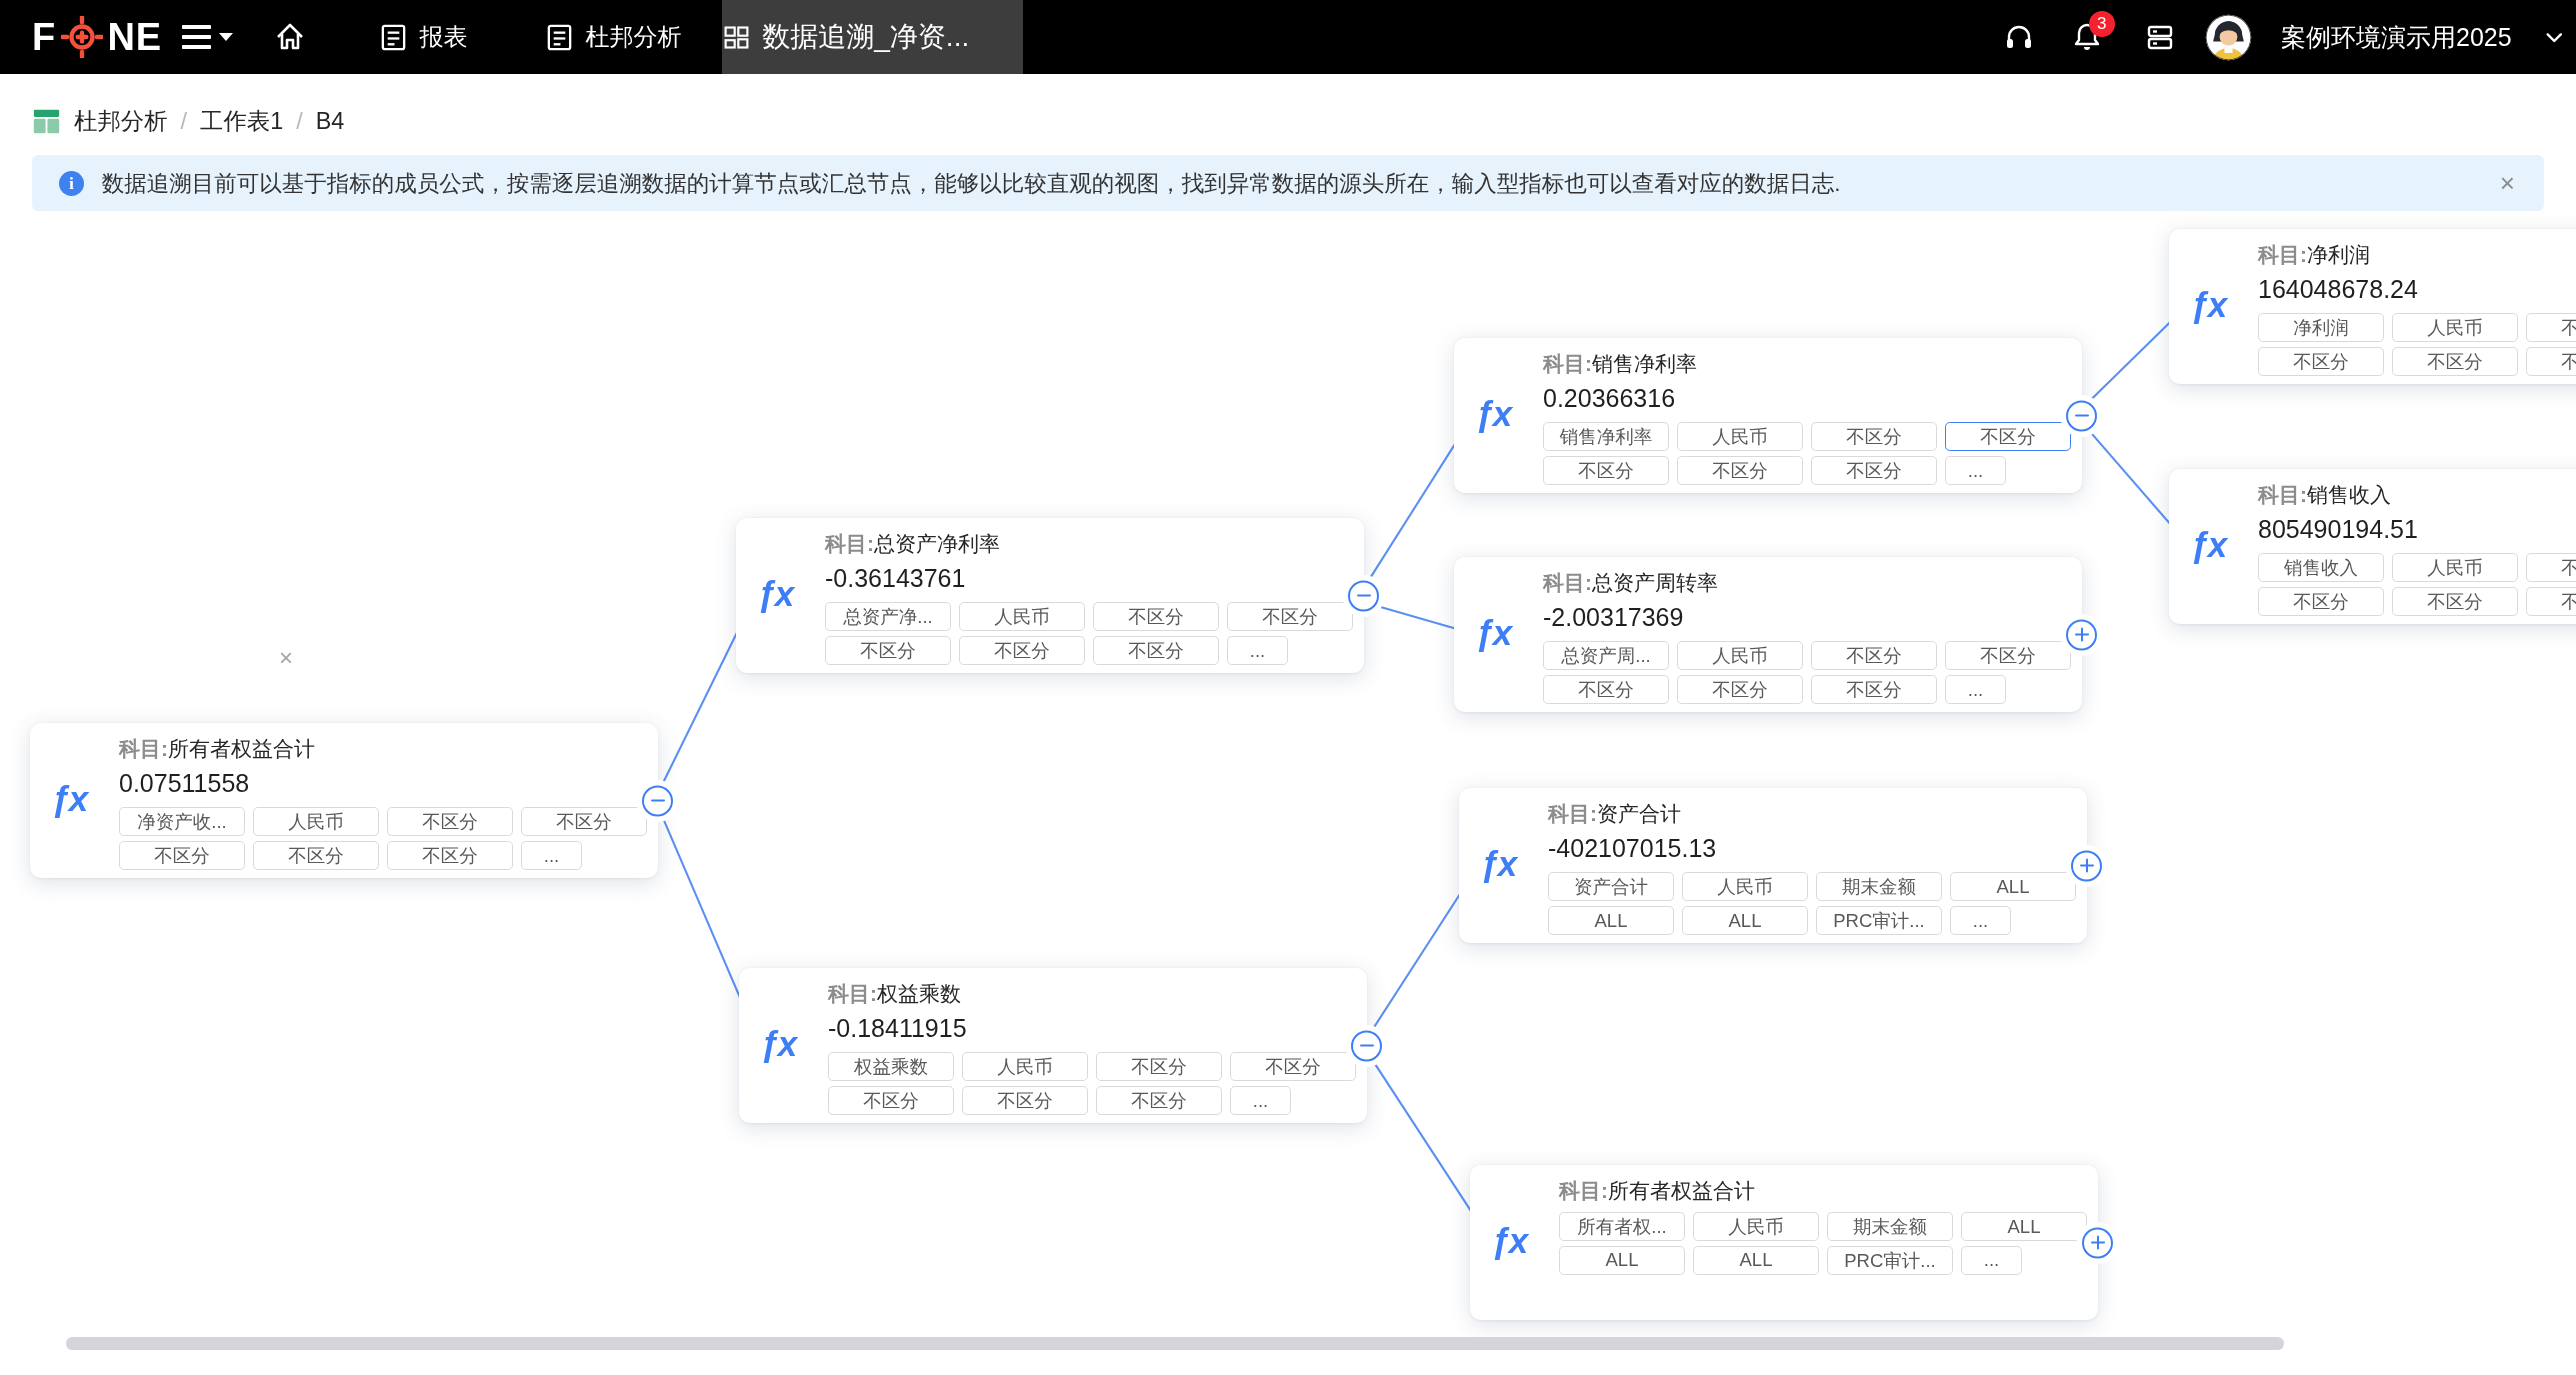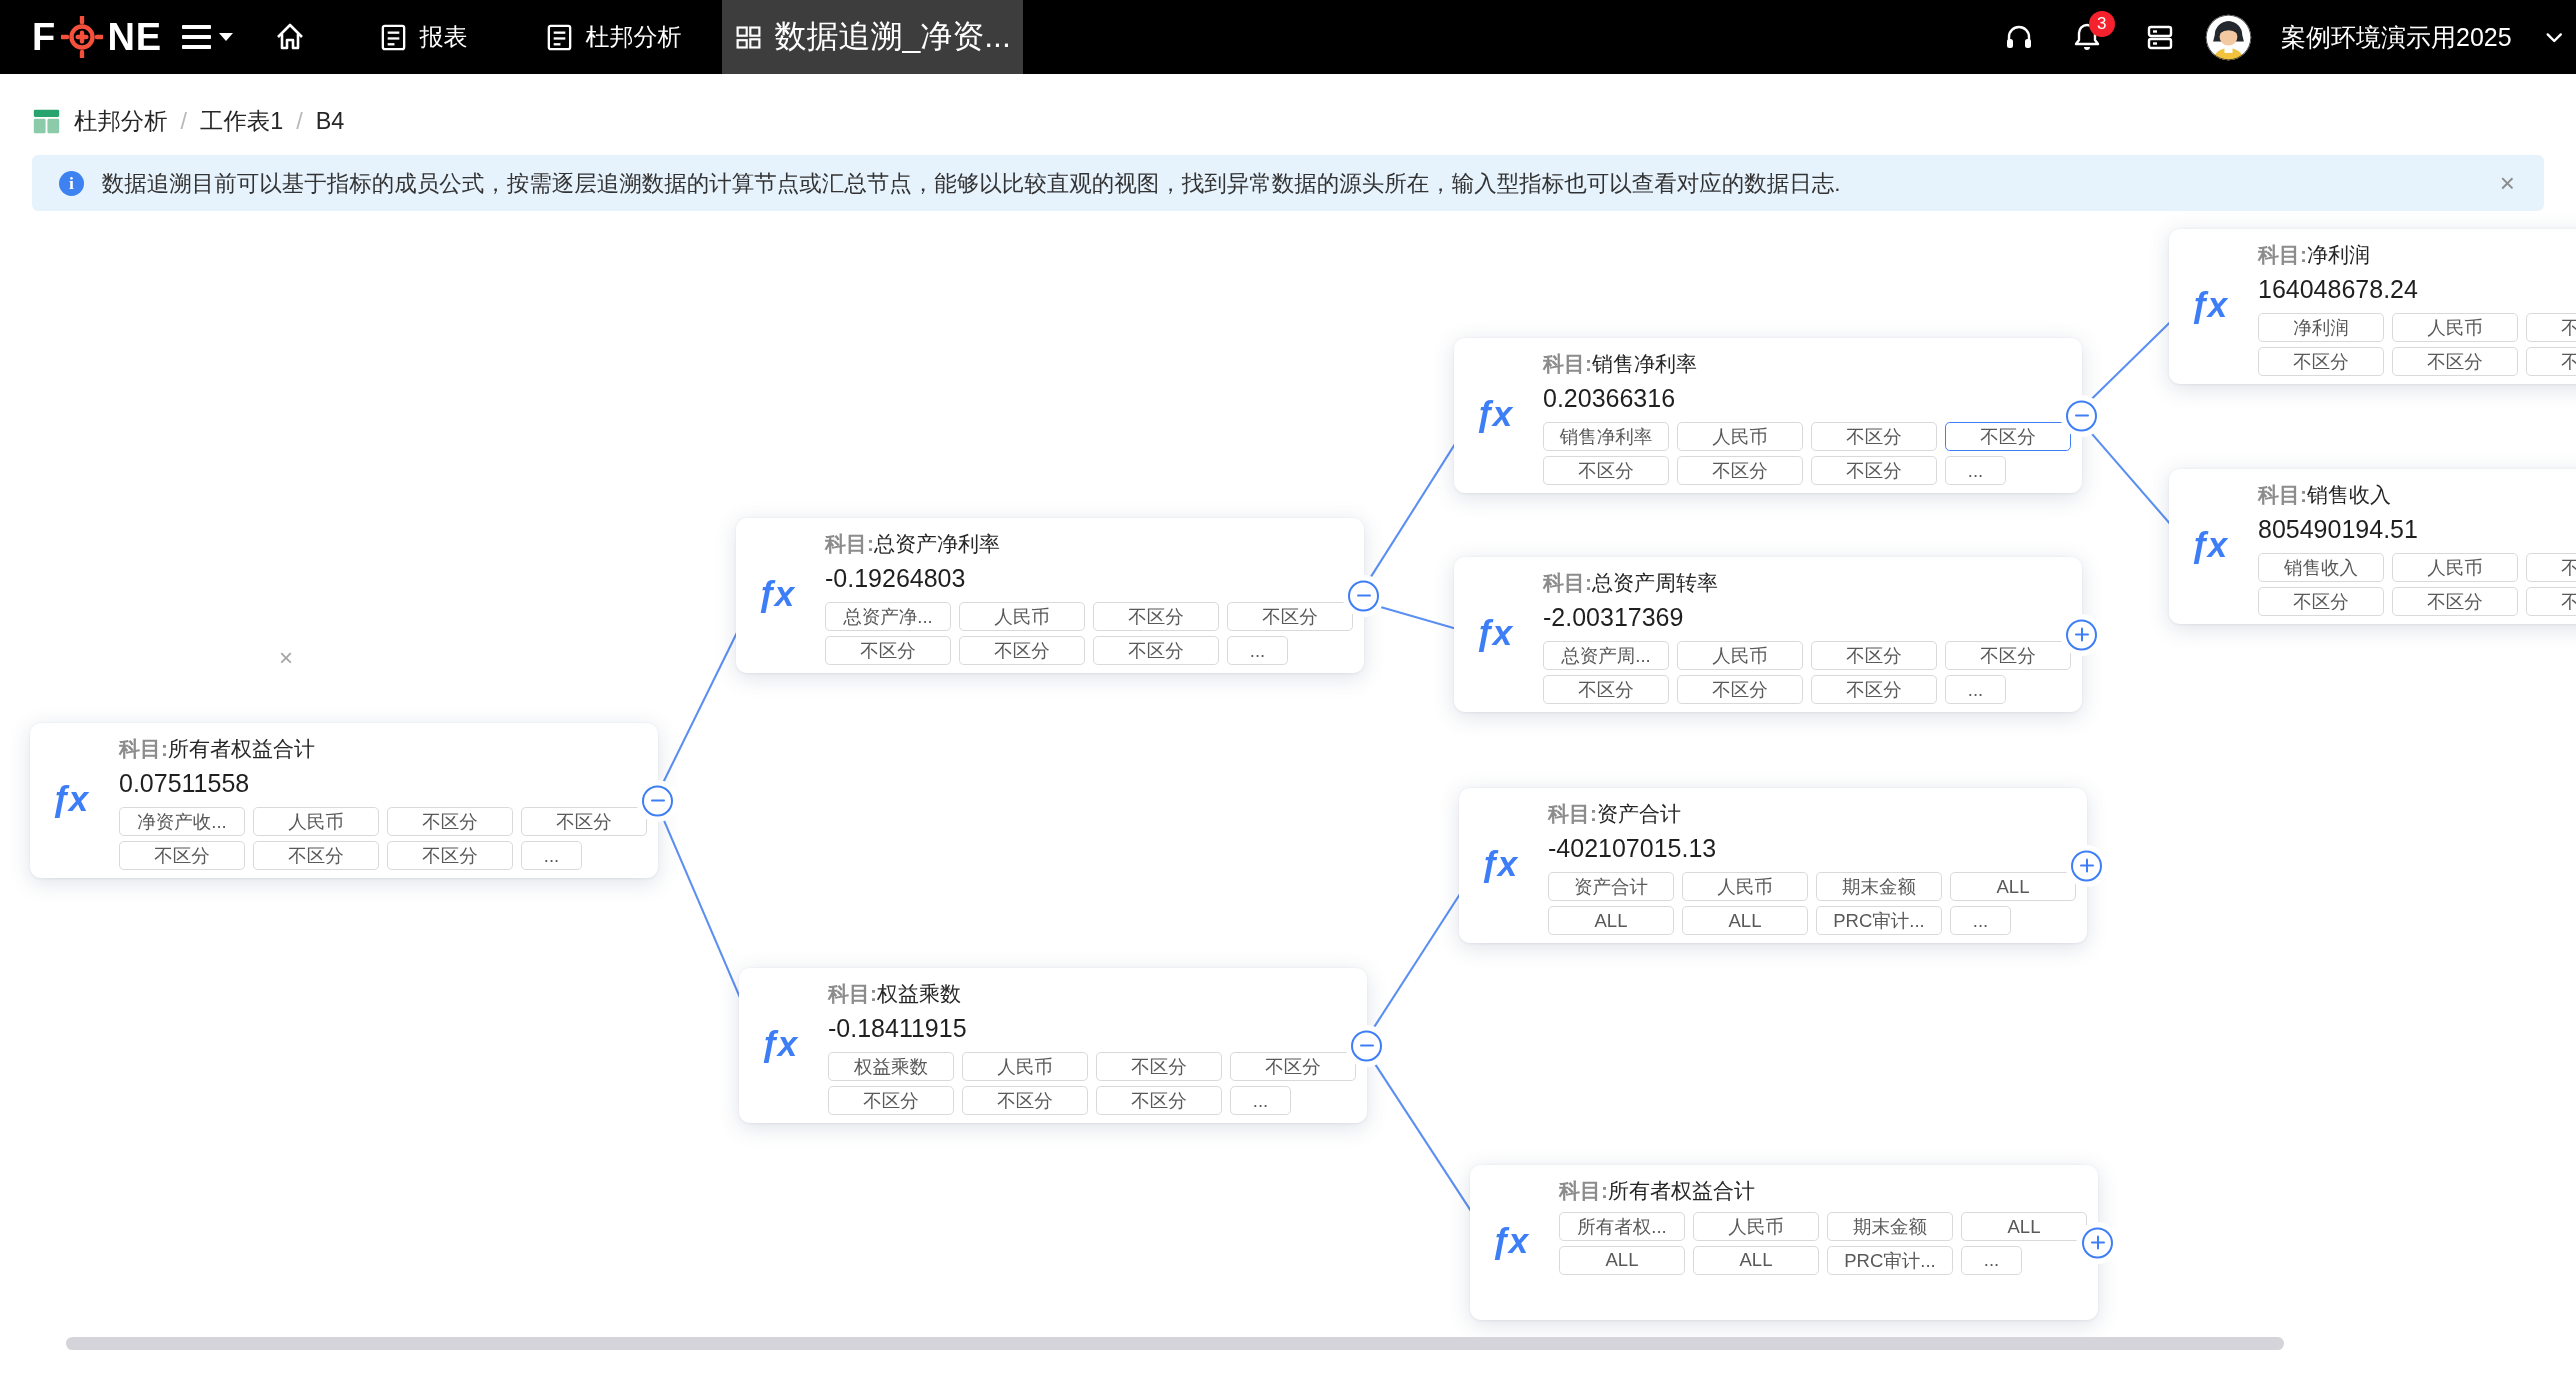--- a/index.html
+++ b/index.html
@@ -14,21 +14,21 @@
   .logo{left:32px;gap:4.8px;cursor:pointer;}
   .logo-txt{color:#fff;font-size:38px;font-weight:700;letter-spacing:0.8px;}
   .menu-toggle{left:182px;gap:8px;cursor:pointer;}
   .hamburger{display:flex;flex-direction:column;gap:5.6px;}
   .hamburger span{display:block;width:29px;height:4px;background:#fff;border-radius:0.8px;}
   .caret-down{width:0;height:0;border-left:7.2px solid transparent;border-right:7.2px solid transparent;border-top:8.9px solid #fff;}
   .home-btn{left:274px;cursor:pointer;}
   .nav-tab{gap:10.5px;color:#fff;font-size:24px;cursor:pointer;align-items:center;}
   .tab-report{left:378px;}
   .tab-dupont{left:544px;}
-  .tab-active{left:722px;width:301px;background:#3d3d3d;justify-content:center;gap:11.3px;color:#fff;font-size:32px;cursor:pointer;}
+  .tab-active{left:722px;width:301px;background:#3d3d3d;justify-content:flex-start;gap:11.3px;color:#fff;font-size:28px;cursor:pointer;}
   .icon-headset{left:2003px;cursor:pointer;}
   .icon-bell{left:2071px;cursor:pointer;}
   .badge{position:absolute;left:17.7px;top:11.3px;min-width:26px;height:26px;border-radius:13px;background:var(--badge,#F5222D);color:#fff;font-size:17px;display:flex;align-items:center;justify-content:center;padding:0 3.2px;box-sizing:border-box;}
   .icon-panel{left:2144px;cursor:pointer;}
   .avatar{left:2205px;cursor:pointer;}
   .workspace{left:2281px;gap:31px;color:#fff;font-size:25px;cursor:pointer;}
   
   .breadcrumb{position:absolute;left:32px;top:100px;height:42px;display:flex;align-items:center;gap:13px;font-size:23.4px;color:#262626;}
   .crumb{cursor:pointer;}
   .crumb-sep{color:#b9b9b9;}
@@ -251,21 +251,21 @@
         </div>
     </div>
     <div class="expand-btn"></div>
   </div>
     <div class="node" style="left: 736px; top: 518px;">
     <span class="fx">ƒx</span>
     <div class="node-body">
       <div class="node-title">
         <span class="t-prefix">科目:</span><span class="t-name">总资产净利率</span>
       </div>
-      <div class="node-value">-0.19264803</div>
+      <div class="node-value">-0.36143761</div>
       <div class="tag-row r1">
           <div class="tag">总资产净...</div>
           <div class="tag">人民币</div>
           <div class="tag">不区分</div>
           <div class="tag">不区分</div>
         </div>
       <div class="tag-row r2">
           <div class="tag">不区分</div>
           <div class="tag">不区分</div>
           <div class="tag">不区分</div>

